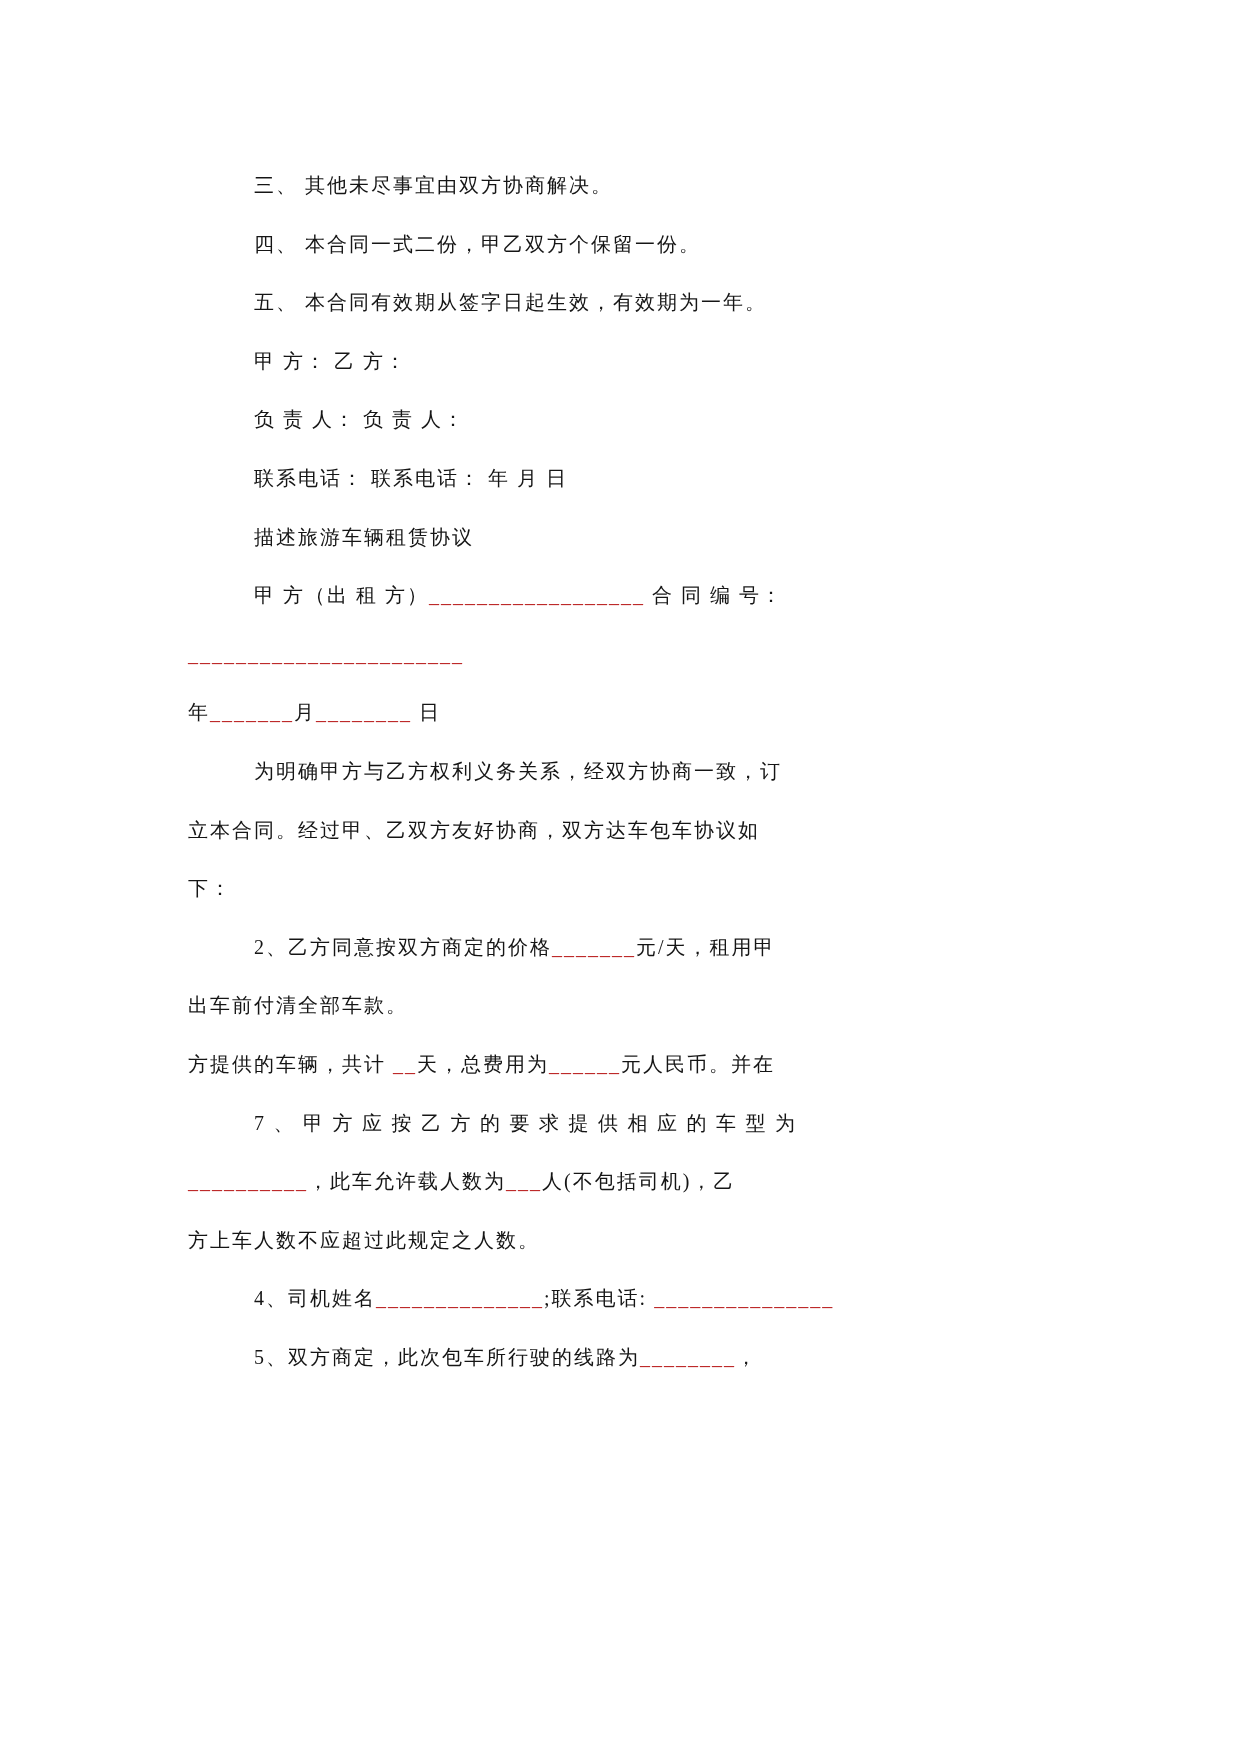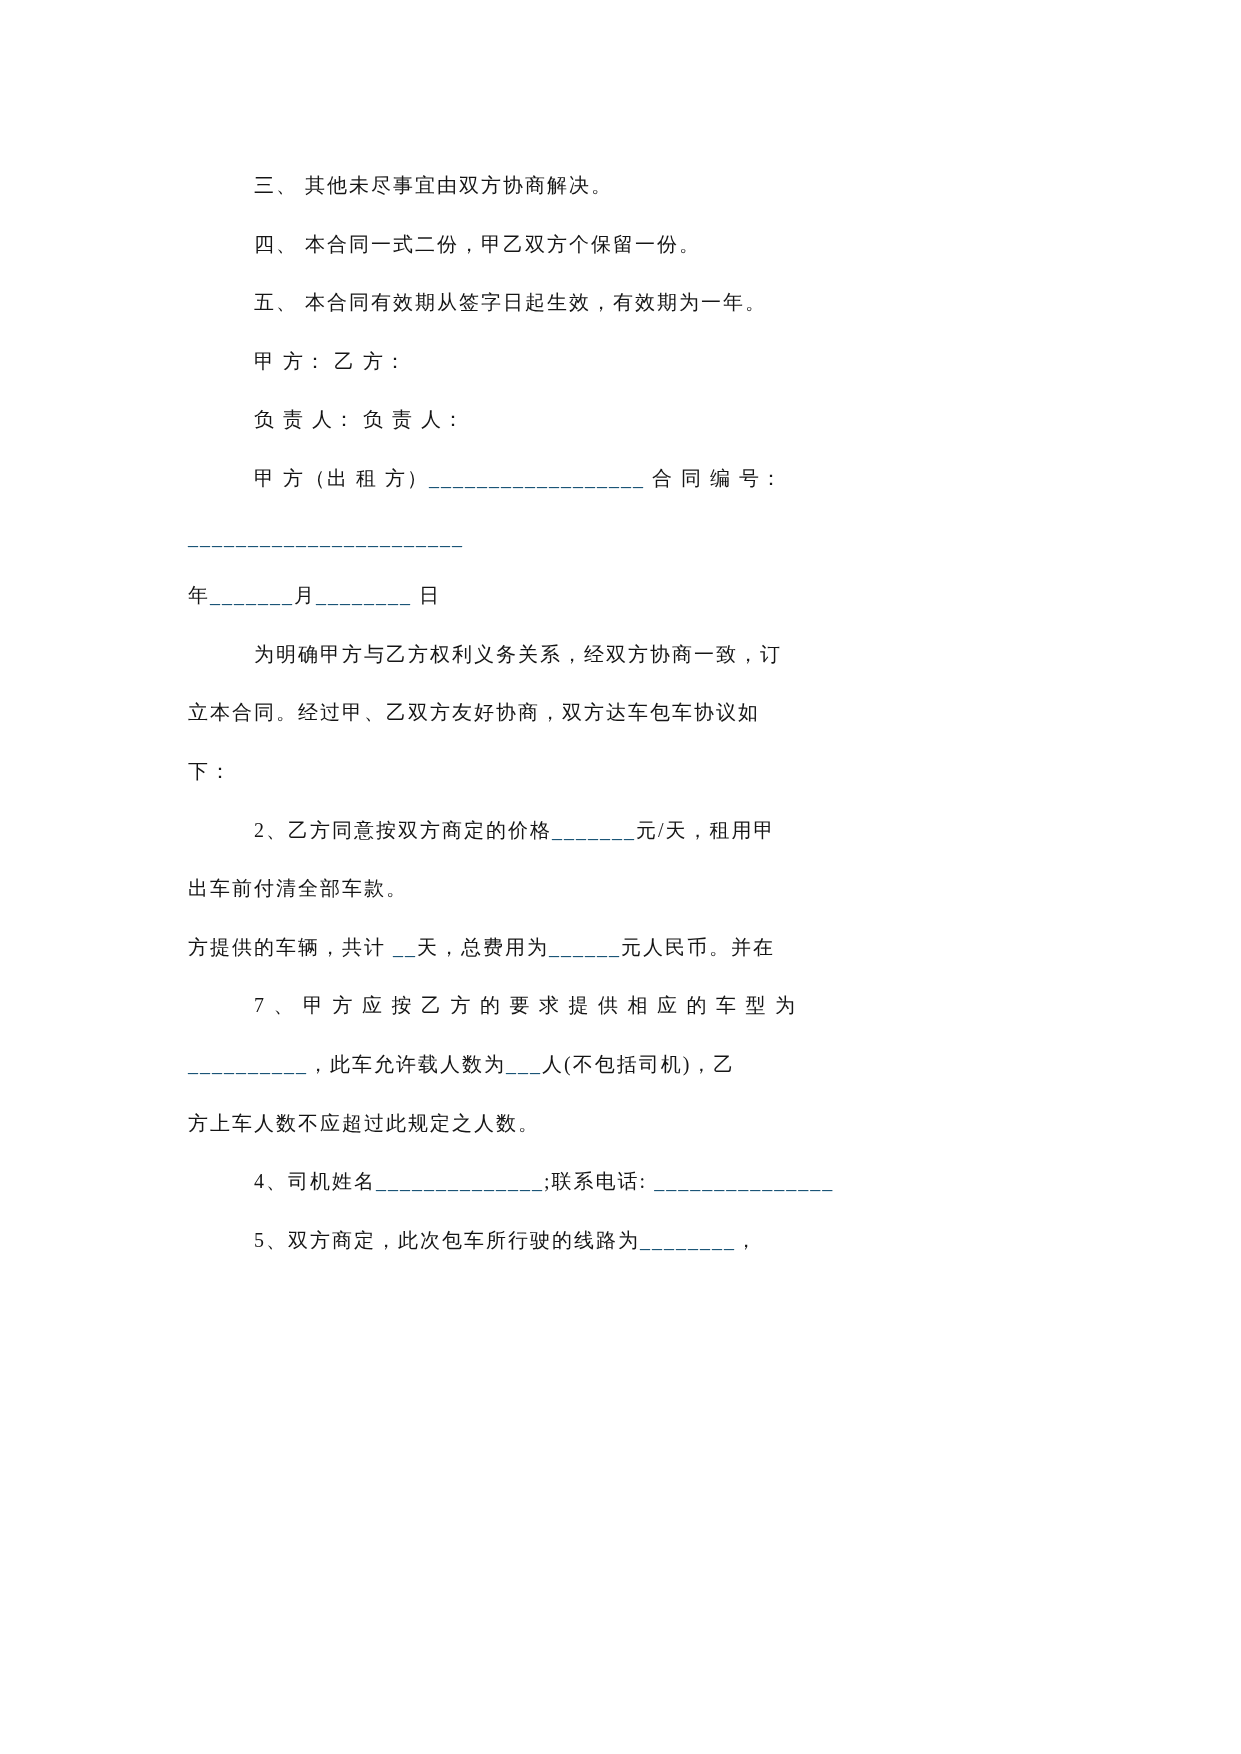--- a/index.html
+++ b/index.html
@@ -28,33 +28,35 @@
     width: 895px;
     white-space: nowrap;
   }
   .line.indent {
     text-indent: 66px;
   }
   .line.spread {
     letter-spacing: 9.5px;
   }
   .blank {
-    color: #0c4a6e;
+    color: #b91c1c;
   }
 </style>
 </head>
 <body>
 
 <div class="page">
   <div class="doc-body">
       <div class="line indent">三、 其他未尽事宜由双方协商解决。</div>
       <div class="line indent">四、 本合同一式二份，甲乙双方个保留一份。</div>
       <div class="line indent">五、 本合同有效期从签字日起生效，有效期为一年。</div>
       <div class="line indent">甲 方：  乙 方：</div>
       <div class="line indent">负 责 人：  负 责 人：</div>
+      <div class="line indent">联系电话： 联系电话： 年 月 日</div>
+      <div class="line indent">描述旅游车辆租赁协议</div>
       <div class="line indent">甲 方（出 租 方）<span class="blank">__________________</span> 合 同 编 号：</div>
       <div class="line "><span class="blank">_______________________</span></div>
       <div class="line ">年<span class="blank">_______</span>月<span class="blank">________</span> 日</div>
       <div class="line indent">为明确甲方与乙方权利义务关系，经双方协商一致，订</div>
       <div class="line ">立本合同。经过甲、乙双方友好协商，双方达车包车协议如</div>
       <div class="line ">下：</div>
       <div class="line indent">2、乙方同意按双方商定的价格<span class="blank">_______</span>元/天，租用甲</div>
       <div class="line ">出车前付清全部车款。</div>
       <div class="line ">方提供的车辆，共计 <span class="blank">__</span>天，总费用为<span class="blank">______</span>元人民币。并在</div>
       <div class="line indent spread">7、甲方应按乙方的要求提供相应的车型为</div>

